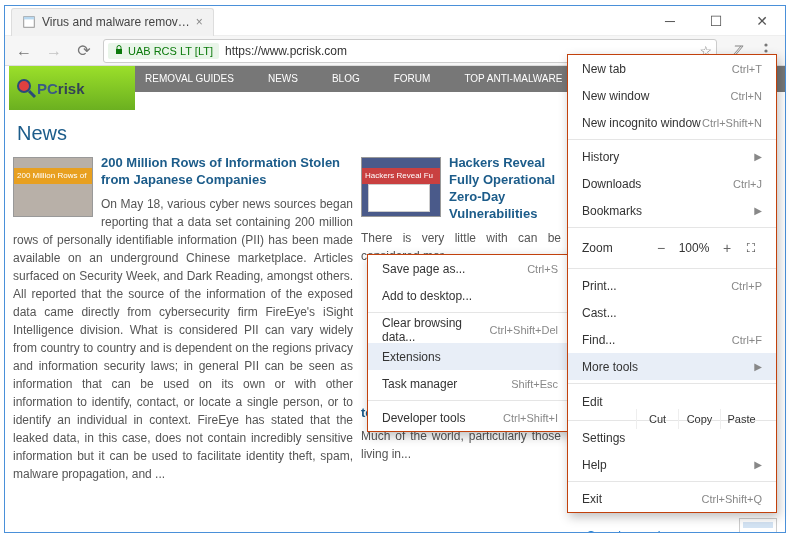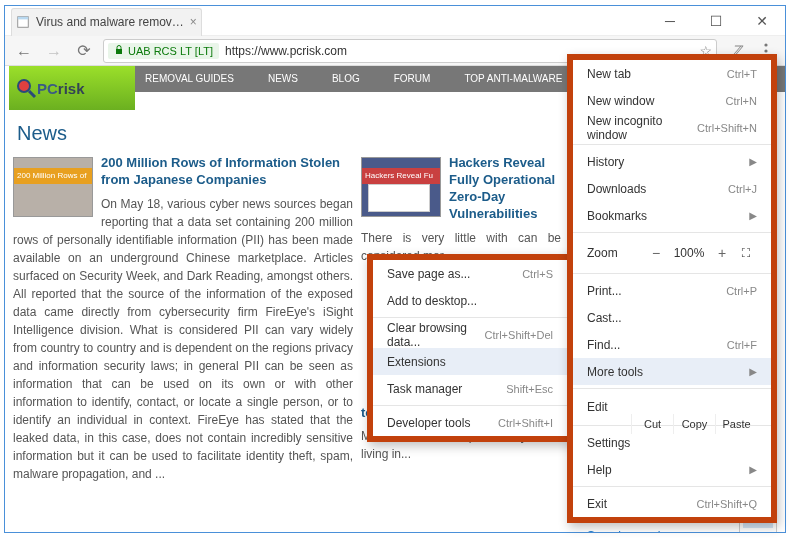--- a/index.html
+++ b/index.html
@@ -1,19 +1,19 @@
 <!DOCTYPE html>
 <html><head>
 <meta charset="utf-8">
 <style>
 * { margin:0; padding:0; box-sizing:border-box; font-family:"Segoe UI",Arial,sans-serif; }
 body { background:#fff; width:790px; height:538px; overflow:hidden; position:relative; }
 .window { position:absolute; top:5px; left:4px; width:782px; height:528px; border:1px solid #4a90d9; background:#fff; }
 .titlebar { height:30px; display:flex; align-items:center; background:#fff; border-bottom:1px solid #eee; }
-.titlebar .tab { display:flex; align-items:center; gap:6px; padding:0 4px; height:28px; margin-left:6px; margin-top:2px; background:#f2f2f2; border:1px solid #ddd; border-bottom:none; border-radius:3px 3px 0 0; font-size:12px; color:#444; min-width:170px; }
+.titlebar .tab { display:flex; align-items:center; gap:6px; padding:0 10px; height:28px; margin-left:6px; margin-top:2px; background:#f2f2f2; border:1px solid #ddd; border-bottom:none; border-radius:3px 3px 0 0; font-size:12px; color:#444; min-width:170px; }
 .titlebar .tab svg { width:14px; height:14px; }
 .titlebar .winbtns { margin-left:auto; display:flex; }
 .winbtns div { width:46px; height:30px; display:flex; align-items:center; justify-content:center; font-size:14px; color:#555; }
 .addr { height:30px; display:flex; align-items:center; padding:0 8px; gap:8px; background:#f6f6f6; border-bottom:1px solid #ddd; }
 .addr .navbtn { width:22px; height:22px; display:flex; align-items:center; justify-content:center; color:#777; font-size:16px; border-radius:50%; }
 .urlbox { flex:1; display:flex; align-items:center; height:24px; background:#fff; border:1px solid #ccc; border-radius:3px; padding:0 4px; gap:6px; }
 .urlbox .cert { font-size:11px; background:#e9f5e9; color:#0b7a0b; padding:2px 6px; border-radius:2px; display:flex; gap:4px; }
 .urlbox .url { font-size:12px; color:#333; }
 .urlbox .star { margin-left:auto; color:#777; font-size:14px; }
 .addr .acticon { width:22px; text-align:center; color:#888; font-size:16px; }
@@ -35,21 +35,21 @@
 .thumb .band { position:absolute; top:10px; left:0; right:0; height:16px; background:#e8a020; color:#fff; font-size:8px; line-height:16px; padding-left:3px; overflow:hidden; }
 .thumb2 { background:#4a5a8a;padding-left:21px; }
 .thumb2 .band { background:#c94040; }
 .thumb2::after { content:""; position:absolute; bottom:4px; left:6px; width:60px; height:26px; background:#fff; border:1px solid #ccc; }
 .atitle { font-size:13px; font-weight:bold; color:#1c5c8a; line-height:1.3; margin-bottom:6px; }
 .abody { font-size:12px; color:#555; line-height:1.5; text-align:justify; }
 .sidelink { color:#1c7acc; margin:10px 0; line-height:1.4; }
 .sideitem { display:flex; gap:8px; margin:8px 0; align-items:flex-start; }
 .sideitem .sthumb { width:38px; height:28px; border:1px solid #ccc; background:#fff; flex-shrink:0; position:relative; }
 .sthumb::before { content:""; position:absolute; top:3px; left:3px; right:3px; height:6px; background:#d4e4f4; }
-.menu { position:absolute; background:#fff; border:6px solid #c2410c; box-shadow:2px 4px 10px rgba(0,0,0,.25); font-size:12px; color:#333; }
+.menu { position:absolute; background:#fff; border:1px solid #c2410c; box-shadow:2px 4px 10px rgba(0,0,0,.25); font-size:12px; color:#333; }
 .mainmenu { top:48px; right:8px; width:210px; z-index:30; }
 .submenu { top:248px; left:362px; width:206px; z-index:20; }
 .mi { display:flex; align-items:center; height:27px; padding:0 14px; }
 .mi.hl { background:#e8eef7; }
 .mi .sc { margin-left:auto; color:#888; font-size:11px; }
 .mi .arr { margin-left:auto; color:#888; font-size:10px; }
 .sep { height:1px; background:#e5e5e5; margin:3px 0; }
 .zoomrow { display:flex; align-items:center; height:34px; padding:0 14px; gap:0; }
 .zoomrow .lbl { }
 .zoomrow .btns { margin-left:auto; display:flex; align-items:center; gap:0; }

